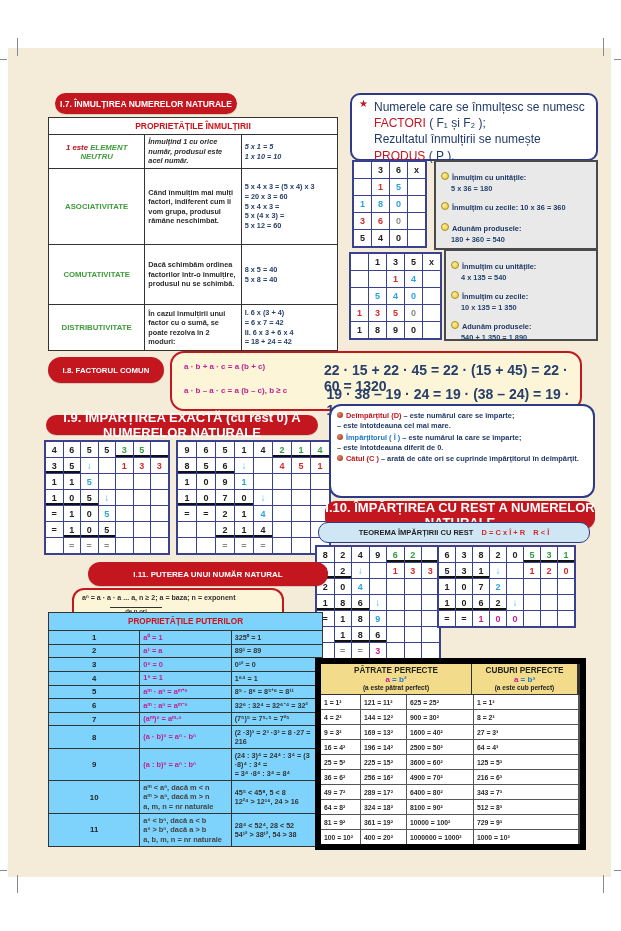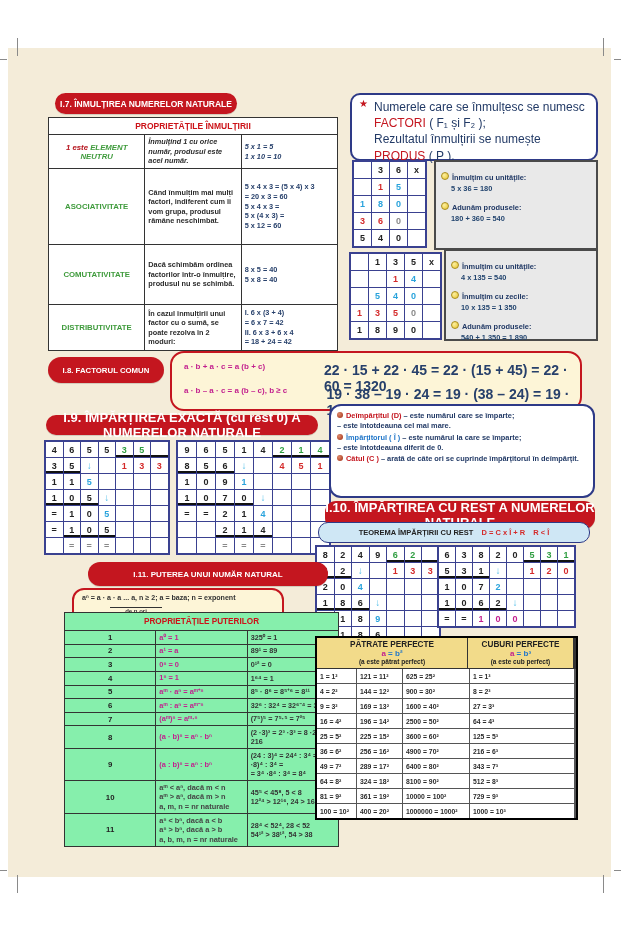--- a/index.html
+++ b/index.html
@@ -70,30 +70,30 @@
     display:flex;align-items:center;justify-content:center;gap:8px;font-size:7.5px;font-weight:bold;color:#222;}
   #theorem .red{color:#d42a2a;}
 
   
   #pow-box{left:72px;top:588px;width:208px;height:34px;background:#fdf5d7;border:2px solid #c4161f;border-radius:12px;}
   #pow-box .f{position:absolute;left:8px;top:4px;font-size:7.1px;font-weight:bold;color:#333;}
   #pow-box .brace{position:absolute;left:36px;top:17px;width:52px;border-top:1px solid #333;text-align:center;
     font-size:6px;font-weight:bold;color:#333;}
 
   
-  #powers{left:64px;top:612px;width:275px;border-collapse:collapse;table-layout:fixed;background:#86efac;}
+  #powers{left:48px;top:612px;width:275px;border-collapse:collapse;table-layout:fixed;background:#7dd3fc;}
   #powers td,#powers th{border:1px solid #333;padding:1.5px 3px;vertical-align:middle;}
   #powers th{color:#cc1218;font-size:8.2px;height:14px;}
   #powers .n{text-align:center;font-weight:bold;font-size:7.8px;color:#222;width:22px;}
   #powers .f{color:#c21f8e;font-weight:bold;font-size:7.4px;white-space:pre-line;line-height:1.3;width:96px;}
   #powers .e{color:#333;font-weight:bold;font-size:7.2px;white-space:pre-line;line-height:1.3;}
   #powers tr:nth-child(11) .f,#powers tr:nth-child(12) .f{color:#444;}
 
   
-  #sq-wrap{left:315px;top:636px;width:259px;border:2px solid #000000;background:#4d7c0f;}
+  #sq-wrap{left:315px;top:658px;width:259px;border:6px solid #000000;background:#4d7c0f;}
   #sq-head{display:grid;grid-template-columns:150px 105px;gap:1px;background:#333;}
   #sq-head .h{background:#f2db8a;text-align:center;padding:2px 0 3px;}
   #sq-head .t{font-size:8.2px;font-weight:bold;color:#222;}
   #sq-head .s{font-size:8px;font-weight:bold;}
   #sq-head .s .am{color:#c21f8e;} #sq-head .s .bb{color:#2277c9;}
   #sq-head .nt{font-size:6.5px;font-weight:bold;color:#222;}
   #sq-grid{display:grid;grid-template-columns:39px 45px 66px 104px;grid-auto-rows:14px;gap:1px;background:#555;border-top:1px solid #333;}
   #sq-grid .cell{background:#fff;font-size:6.8px;font-weight:bold;color:#2a2a2a;display:flex;align-items:center;padding-left:3px;}
 </style>
 </head>
@@ -178,20 +178,21 @@
       <div class="cell r">6</div>
       <div class="cell y">0</div>
       <div class="cell"></div>
       <div class="cell">5</div>
       <div class="cell">4</div>
       <div class="cell">0</div>
       <div class="cell"></div>
     </div>
   <div class="steps abs" style="left:434px;top:160px;width:150px;height:78px">
     <div class="it"><span class="dot"></span><span class="t">Înmulțim cu unitățile:</span><div class="c">5 x 36 = 180</div></div>
+    <div class="it"><span class="dot"></span><span class="t">Înmulțim cu zecile: 10 x 36 = 360</span></div>
     <div class="it"><span class="dot"></span><span class="t">Adunăm produsele:</span><div class="c">180 + 360 = 540</div></div>
   </div>
 
   <div class="numgrid abs" style="left:349px;top:252px;grid-template-columns:repeat(5,17px);grid-auto-rows:16px">
       <div class="cell"></div>
       <div class="cell">1</div>
       <div class="cell">3</div>
       <div class="cell">5</div>
       <div class="cell">x</div>
       <div class="cell"></div>

